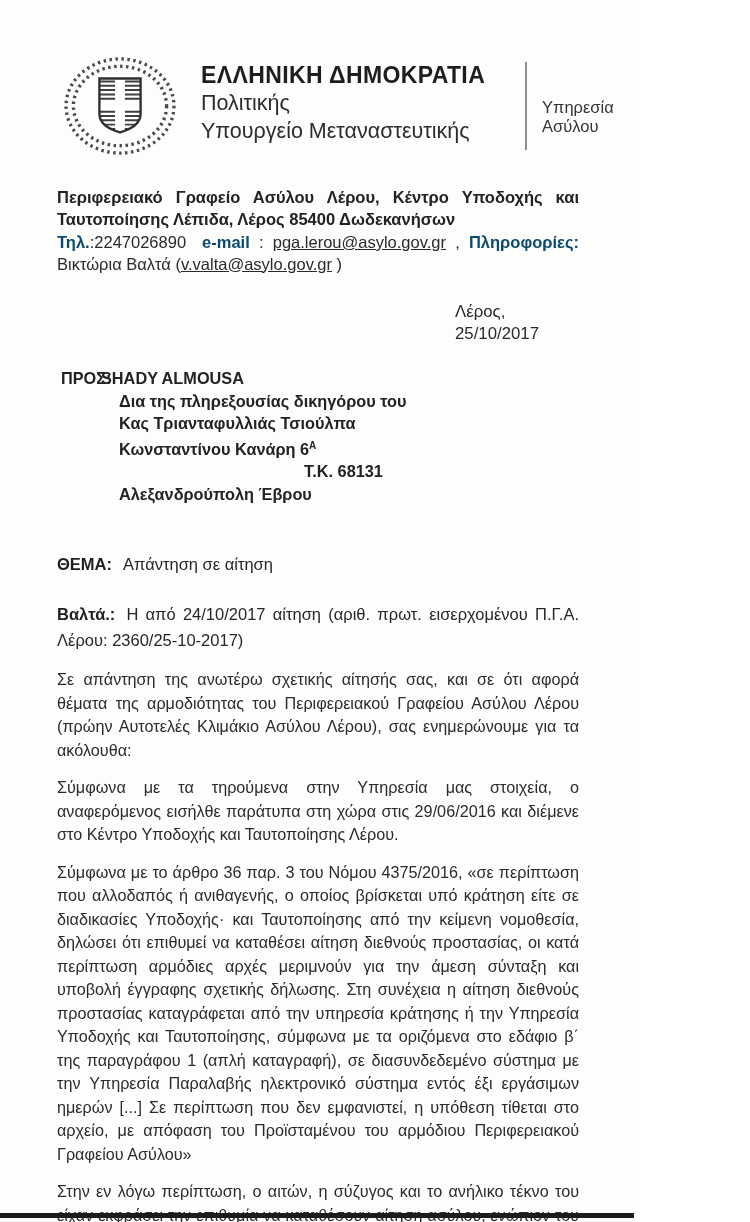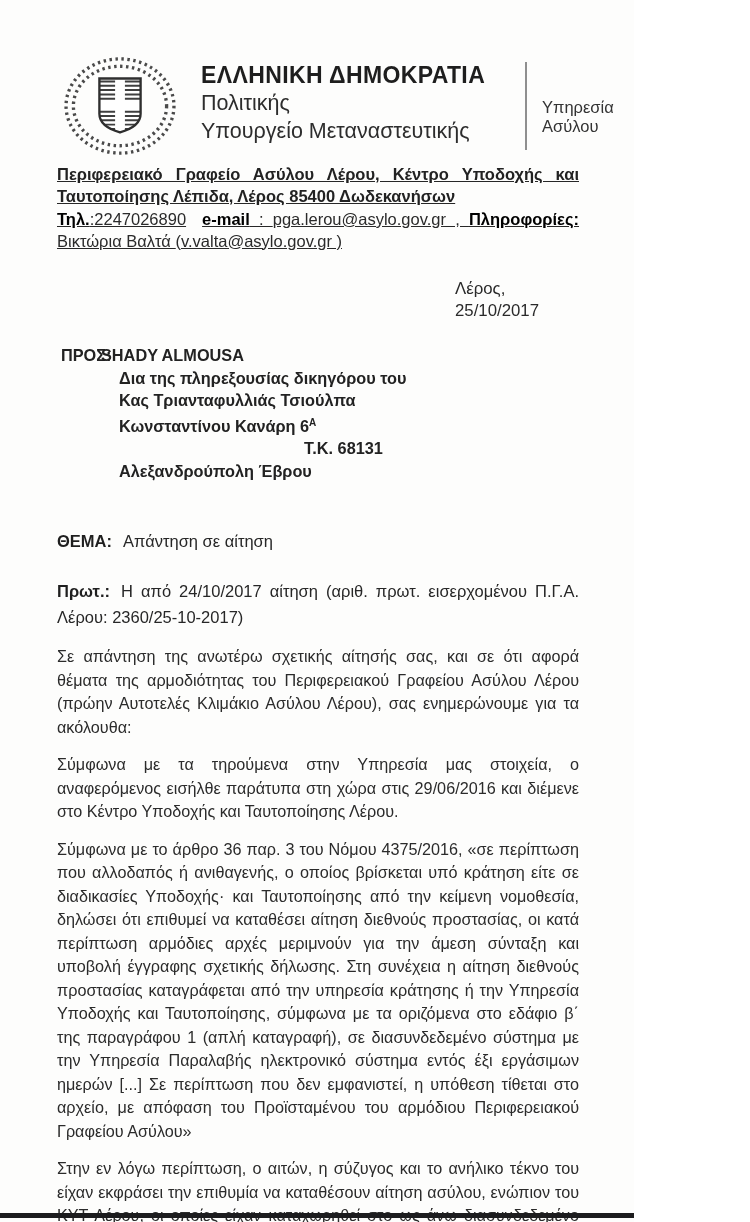--- a/index.html
+++ b/index.html
@@ -22,30 +22,30 @@
   .head-titles { margin-left: 22px; padding-top: 8px; }
   .republic {
     font-size: 23px; font-weight: 700; letter-spacing: 0.4px;
     color: #1e1e1e; line-height: 26px;
   }
   .ministry { font-size: 21.5px; color: #2d2d2d; line-height: 26px; margin-top: 2px; }
   .divider { width: 0; border-left: 2px solid #8f8f8f; height: 88px; margin-top: 8px; }
   .service { margin-left: 15px; margin-top: 44px; font-size: 16.5px; color: #333; }
 
   
-  .office-block { margin-top: 6px; text-decoration: underline; }
+  .office-block { margin-top: 29px; }
   .office-address {
     margin: 0; font-weight: 700; font-size: 16.5px; line-height: 21.5px;
     text-align: justify; color: #222;
   }
   .contact-line {
     margin: 2px 0 0 0; font-size: 16.5px; line-height: 21.5px;
     text-align: justify; color: #2a2a2a;
   }
-  .contact-line b { color: #000000; }
+  .contact-line b { color: #0c4a6e; }
   .gap-left { margin-left: 16px; }
   .email { text-decoration: underline; color: #2a2a2a; cursor: pointer; }
 
   
   .meta-block { margin-top: 26px; margin-left: 398px; font-size: 16.8px; line-height: 22px; color: #2a2a2a; }
 
   
   .recipient { margin-top: 22px; margin-left: 4px; font-weight: 700; font-size: 16.3px; color: #222; }
   .recip-row { line-height: 22.5px; }
   .recip-label { display: inline-block; width: 40px; }
@@ -131,21 +131,21 @@
         <div>Δια της πληρεξουσίας δικηγόρου του</div>
         <div>Κας Τριανταφυλλιάς Τσιούλπα</div>
         <div><span>Κωνσταντίνου Κανάρη 6</span><sup>Α</sup></div>
         <div class="outdent">Τ.Κ. 68131</div>
         <div>Αλεξανδρούπολη Έβρου</div>
       </div>
     </div>
 
     <p class="subject"><b class="label-gap">ΘΕΜΑ:</b><span>Απάντηση σε αίτηση</span></p>
 
-    <p class="reference"><b class="label-gap">Πρωτ.:</b><span>Η από 24/10/2017 αίτηση (αριθ. πρωτ. εισερχομένου Π.Γ.Α. Λέρου: 2360/25-10-2017)</span></p>
+    <p class="reference"><b class="label-gap">Βαλτά.:</b><span>Η από 24/10/2017 αίτηση (αριθ. πρωτ. εισερχομένου Π.Γ.Α. Λέρου: 2360/25-10-2017)</span></p>
 
     <p class="body-par first">Σε απάντηση της ανωτέρω σχετικής αίτησής σας, και σε ότι αφορά θέματα της αρμοδιότητας του Περιφερειακού Γραφείου Ασύλου Λέρου (πρώην Αυτοτελές Κλιμάκιο Ασύλου Λέρου), σας ενημερώνουμε για τα ακόλουθα:</p>
     <p class="body-par">Σύμφωνα με τα τηρούμενα στην Υπηρεσία μας στοιχεία, ο αναφερόμενος εισήλθε παράτυπα στη χώρα στις 29/06/2016 και διέμενε στο Κέντρο Υποδοχής και Ταυτοποίησης Λέρου.</p>
     <p class="body-par">Σύμφωνα με το άρθρο 36 παρ. 3 του Νόμου 4375/2016, «σε περίπτωση που αλλοδαπός ή ανιθαγενής, ο οποίος βρίσκεται υπό κράτηση είτε σε διαδικασίες Υποδοχής· και Ταυτοποίησης από την κείμενη νομοθεσία, δηλώσει ότι επιθυμεί να καταθέσει αίτηση διεθνούς προστασίας, οι κατά περίπτωση αρμόδιες αρχές μεριμνούν για την άμεση σύνταξη και υποβολή έγγραφης σχετικής δήλωσης. Στη συνέχεια η αίτηση διεθνούς προστασίας καταγράφεται από την υπηρεσία κράτησης ή την Υπηρεσία Υποδοχής και Ταυτοποίησης, σύμφωνα με τα οριζόμενα στο εδάφιο β΄ της παραγράφου 1 (απλή καταγραφή), σε διασυνδεδεμένο σύστημα με την Υπηρεσία Παραλαβής ηλεκτρονικό σύστημα εντός έξι εργάσιμων ημερών [...] Σε περίπτωση που δεν εμφανιστεί, η υπόθεση τίθεται στο αρχείο, με απόφαση του Προϊσταμένου του αρμόδιου Περιφερειακού Γραφείου Ασύλου»</p>
     <p class="body-par">Στην εν λόγω περίπτωση, ο αιτών, η σύζυγος και το ανήλικο τέκνο του είχαν εκφράσει την επιθυμία να καταθέσουν αίτηση ασύλου, ενώπιον του ΚΥΤ Λέρου, οι οποίες είχαν καταχωρηθεί στο ως άνω διασυνδεδεμένο σύστημα, με Αριθμούς 43906, 43907 και 43908 αντίστοιχα. Επισημαίνεται ότι κατά την καταχώρηση των βουλήσεων, καταχωρούνται τα</p>
 
   </div>
 
   <div class="scan-bar"></div>
 </div>

